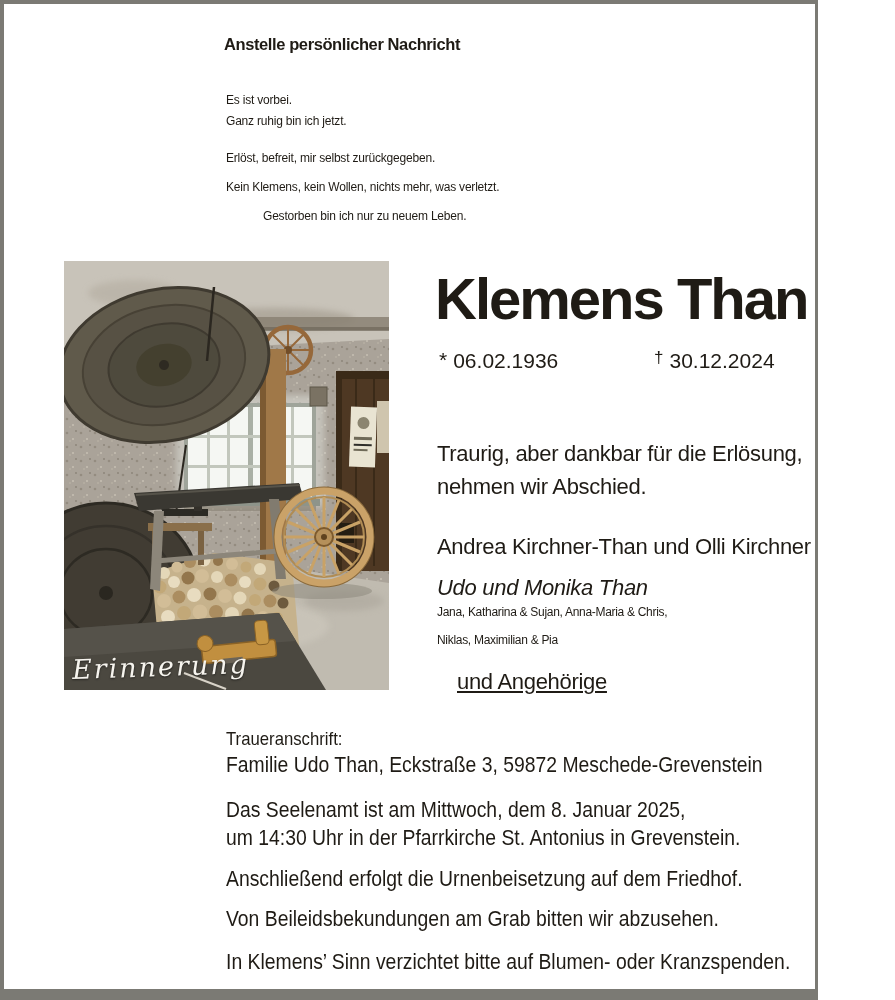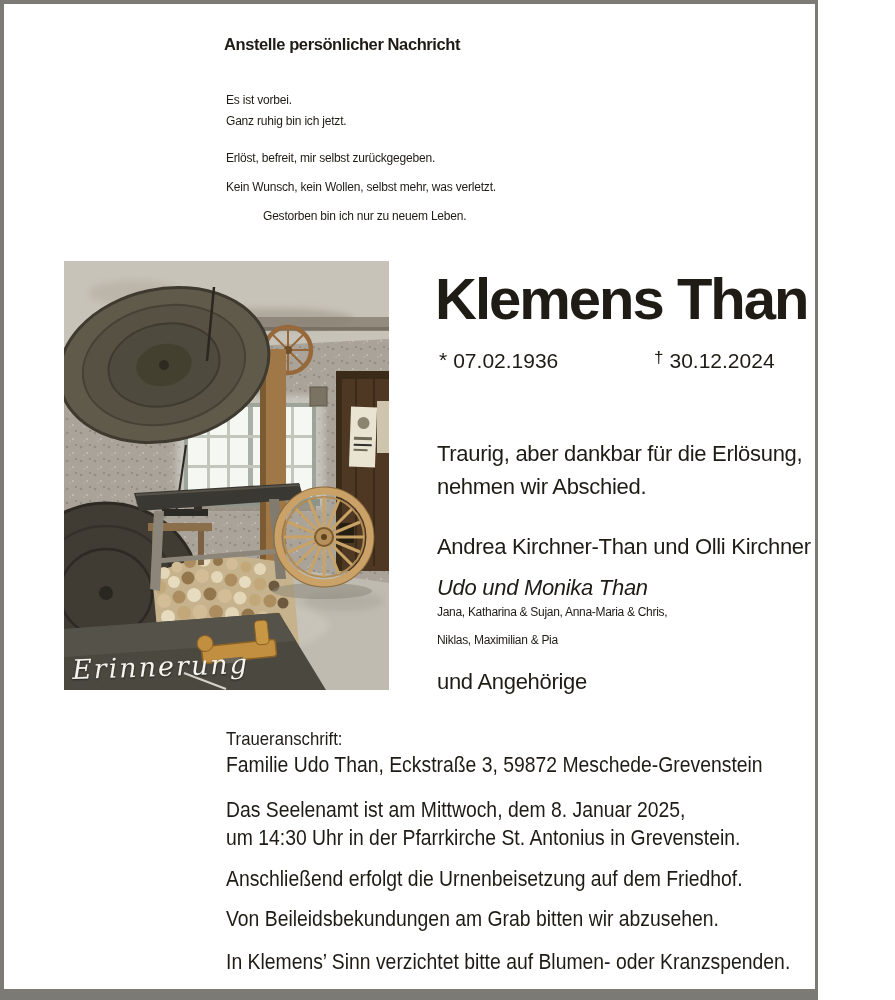--- a/index.html
+++ b/index.html
@@ -50,21 +50,21 @@
 <body>
 
 <div id="page">
 
   <div class="abs hdr" style="left:220px;top:31px;">Anstelle persönlicher Nachricht</div>
 
   <div>
     <div class="abs poem" style="left:222px;top:89px;">Es ist vorbei.</div>
     <div class="abs poem" style="left:222px;top:110px;">Ganz ruhig bin ich jetzt.</div>
     <div class="abs poem" style="left:222px;top:147px;">Erlöst, befreit, mir selbst zurückgegeben.</div>
-    <div class="abs poem" style="left:222px;top:176px;">Kein Wunsch, kein Wollen, selbst mehr, was verletzt.</div>
+    <div class="abs poem" style="left:222px;top:176px;">Kein Klemens, kein Wollen, nichts mehr, was verletzt.</div>
     <div class="abs poem" style="left:222px;top:205px;margin-left:37px;">Gestorben bin ich nur zu neuem Leben.</div>
   </div>
 
   <div id="photo">
     <svg width="325" height="429" viewBox="0 0 325 429" xmlns="http://www.w3.org/2000/svg">
       <defs>
         <pattern id="speck" width="14" height="14" patternUnits="userSpaceOnUse">
           <rect width="14" height="14" fill="#aaa399"></rect>
           <circle cx="3" cy="4" r="1.3" fill="#948c80"></circle>
           <circle cx="9" cy="10" r="1.1" fill="#c4bdb1"></circle>
@@ -265,34 +265,34 @@
           <rect x="158" y="396" width="20" height="5" fill="#6b6458"></rect>
         </g>
       </g>
     </svg>
     <div class="caption">Erinnerung</div>
   </div>
 
   <div class="abs name" style="left:431px;top:266px;">Klemens Than</div>
 
   <div class="abs dates" style="left:435px;top:345px;">
-    <span class="sym-star">*</span><span>07.02.1936</span>
+    <span class="sym-star">*</span><span>06.02.1936</span>
   </div>
   <div class="abs dates" style="left:650px;top:345px;">
     <span class="sym-cross">†</span><span>30.12.2024</span>
   </div>
 
   <div class="abs body-lg" style="left:433px;top:437px;">Traurig, aber dankbar für die Erlösung,</div>
   <div class="abs body-lg" style="left:433px;top:470px;">nehmen wir Abschied.</div>
 
   <div class="abs body-lg" style="left:433px;top:530px;">Andrea Kirchner-Than und Olli Kirchner</div>
   <div class="abs body-lg" style="left:433px;top:571px;font-style:italic;">Udo und Monika Than</div>
   <div class="abs body-md" style="left:433px;top:601px;">Jana, Katharina &amp; Sujan, Anna-Maria &amp; Chris,</div>
   <div class="abs body-md" style="left:433px;top:629px;">Niklas, Maximilian &amp; Pia</div>
-  <div class="abs body-lg" style="left:433px;top:665px;">und Angehörige</div>
+  <div class="abs body-lg" style="left:453px;top:665px;text-decoration:underline;">und Angehörige</div>
 
   <div class="abs narrow-sm" style="left:222px;top:724px;">Traueranschrift:</div>
   <div class="abs narrow" style="left:222px;top:748px;">Familie Udo Than, Eckstraße 3, 59872 Meschede-Grevenstein</div>
   <div class="abs narrow" style="left:222px;top:793px;">Das Seelenamt ist am Mittwoch, dem 8. Januar 2025,</div>
   <div class="abs narrow" style="left:222px;top:821px;">um 14:30 Uhr in der Pfarrkirche St. Antonius in Grevenstein.</div>
   <div class="abs narrow" style="left:222px;top:862px;">Anschließend erfolgt die Urnenbeisetzung auf dem Friedhof.</div>
   <div class="abs narrow" style="left:222px;top:902px;">Von Beileidsbekundungen am Grab bitten wir abzusehen.</div>
   <div class="abs narrow" style="left:222px;top:945px;">In Klemens’ Sinn verzichtet bitte auf Blumen- oder Kranzspenden.</div>
 
   <div id="bottom-bar"></div>

